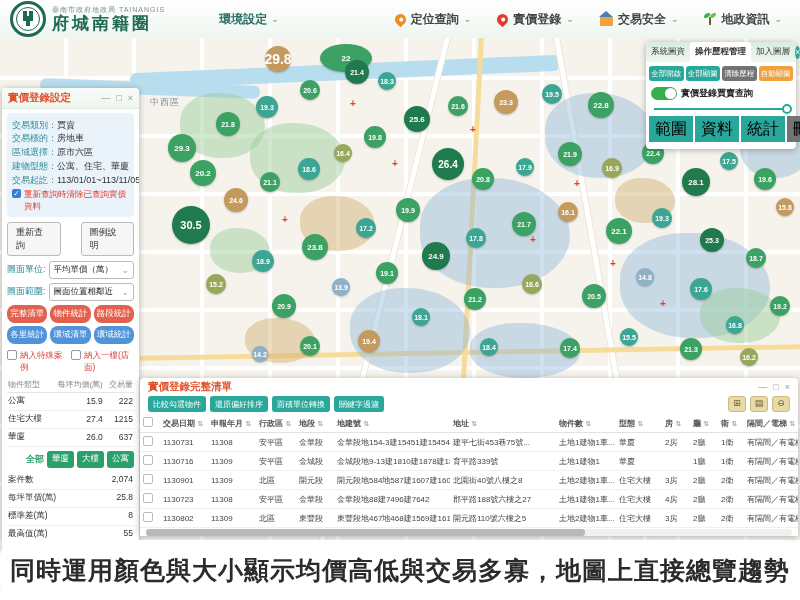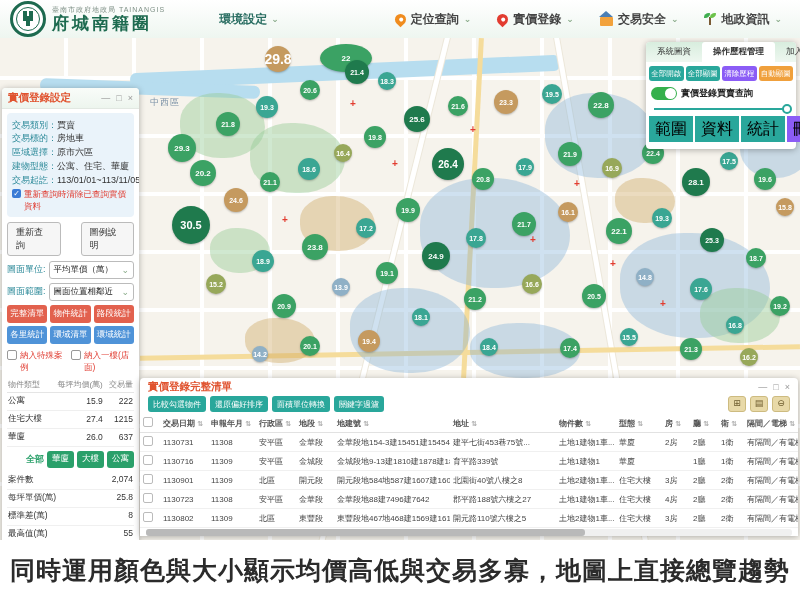--- a/index.html
+++ b/index.html
@@ -64,47 +64,47 @@
   .cbox{width:9px;height:9px;border-radius:2px;background:#2f7ld;flex:none;}
   .cbox.on{background:#3a7bd5;color:#fff;font-size:8px;line-height:9px;text-align:center;}
   .cbox.off{background:#fff;border:1px solid #999;width:8px;height:8px;}
   .chk .red{color:#e03c31;font-size:8.5px;}
   .btnrow{display:flex;gap:20px;justify-content:center;margin:5px 0;}
   .gbtn{background:#f6f6f6;border:1px solid #bbb;border-radius:3px;padding:3px 8px;font-size:9px;color:#333;cursor:pointer;}
   .selrow{display:flex;align-items:center;gap:3px;margin:4px 0;}
   .selrow .lbl{color:#2e8b9a;font-size:9px;white-space:nowrap;}
   .selbox{flex:1;border:1px solid #bbb;border-radius:3px;background:#fff;padding:2px 4px;display:flex;justify-content:space-between;align-items:center;font-size:8.5px;color:#222;cursor:pointer;}
   .trio{display:flex;gap:3px;margin:3px 0;}
-  .trio .tbtn{flex:1;text-align:center;border-radius:3px;color:#fff;padding:3px 0;font-size:8.5px;cursor:pointer;white-space:nowrap;}
+  .trio .tbtn{flex:1;text-align:center;border-radius:8px;color:#fff;padding:3px 0;font-size:8.5px;cursor:pointer;white-space:nowrap;}
   .tbtn.red{background:#e2614e;}
   .tbtn.blue{background:#4f93d8;}
   .chkline{display:flex;gap:6px;margin:3px 0;align-items:center;}
   .typetbl{width:100%;border-collapse:collapse;margin-top:2px;}
   .typetbl th{font-weight:normal;color:#888;font-size:8px;text-align:right;padding:2px 1px;border-bottom:1px solid #e5e5e5;}
   .typetbl th:first-child{text-align:left;}
   .typetbl td{font-size:8.5px;color:#333;text-align:right;padding:2.5px 1px;border-bottom:1px solid #efefef;}
   .typetbl td:first-child{text-align:left;}
   .tabsrow{display:flex;align-items:center;gap:3px;margin:4px 0;justify-content:flex-end;}
   .tab-all{color:#2aa06a;font-weight:bold;font-size:9px;cursor:pointer;}
   .greenbtn{background:#2aa06a;color:#fff;border-radius:3px;padding:2.5px 5px;font-size:8.5px;cursor:pointer;}
   .statrow{display:flex;justify-content:space-between;padding:2.5px 1px;border-bottom:1px solid #f0f0f0;font-size:8.5px;color:#333;}
   .volrow{display:flex;align-items:center;gap:3px;margin:5px 0 2px;}
   .voltitle{font-weight:bold;color:#222;font-size:9px;white-space:nowrap;}
   .tealbtn{background:#29a79b;color:#fff;border-radius:3px;padding:2px 4px;font-size:7.5px;cursor:pointer;white-space:nowrap;}
 
   
   .rp{right:4px;top:42px;width:150px;padding-bottom:5px;}
   .rp-tabs{display:flex;align-items:center;background:linear-gradient(#d8edde,#eef7f0);border-radius:4px 4px 0 0;font-size:8.5px;}
-  .rp-tab{padding:4px 11px;color:#333;cursor:pointer;white-space:nowrap;}
+  .rp-tab{padding:4px 5px;color:#333;cursor:pointer;white-space:nowrap;}
   .rp-tab.active{background:#fff;font-weight:bold;border-radius:3px 3px 0 0;}
   .rp-x{margin-left:auto;margin-right:3px;width:13px;height:13px;border-radius:50%;background:#29a79b;color:#fff;font-size:9px;line-height:13px;text-align:center;cursor:pointer;}
   .rp-btns{display:flex;gap:2px;padding:4px 3px 2px;}
   .rp-btns .sb{flex:1;text-align:center;color:#fff;border-radius:3px;padding:2.5px 0;font-size:7.5px;cursor:pointer;white-space:nowrap;}
   .sb.teal{background:#29a79b;}
-  .sb.red{background:#8b5cf6;}
+  .sb.red{background:#737373;}
   .sb.orange{background:#f0a03c;}
   .togglerow{display:flex;align-items:center;gap:4px;padding:4px 5px 2px;}
   .switch{width:26px;height:13px;border-radius:7px;background:#35b04c;position:relative;flex:none;cursor:pointer;}
   .switch:after{content:"";position:absolute;right:1px;top:1px;width:11px;height:11px;border-radius:50%;background:#fff;}
   .toglbl{font-size:9px;font-weight:bold;color:#222;white-space:nowrap;}
   .slider{margin:6px 8px 4px;height:2px;background:#29a79b;position:relative;cursor:pointer;}
   .slider .knob{position:absolute;right:-4px;top:-4px;width:10px;height:10px;border-radius:50%;background:#fff;border:2px solid #29a79b;box-sizing:border-box;}
   .rp-row2{display:flex;gap:2px;padding:2px 3px;}
   .rp-row2 .sb{flex:none;padding:2.5px 6px;}
 
@@ -118,21 +118,21 @@
   .tanbtn{width:16px;height:14px;background:#e8d9a8;border:1px solid #cdbb80;border-radius:3px;font-size:9px;line-height:13px;text-align:center;color:#6d5c2e;cursor:pointer;}
   .btable{width:100%;border-collapse:collapse;table-layout:fixed;}
   .btable th{font-size:8px;color:#555;font-weight:bold;text-align:left;padding:3px 3px;border-bottom:1px solid #e2e2e2;white-space:nowrap;overflow:hidden;}
   .btable td{font-size:8px;color:#444;padding:3px 3px;border-bottom:1px solid #f0f0f0;white-space:nowrap;overflow:hidden;}
   .sort{color:#aaa;font-size:7px;}
   .rowchk{width:8px;height:8px;border:1px solid #bbb;border-radius:2px;display:inline-block;}
   .hscroll{height:7px;background:#f0f0f0;margin:1px 6px;border-radius:3px;position:relative;}
   .hscroll .thumb{position:absolute;left:0;top:0;height:7px;width:68%;background:#b9b9b9;border-radius:3px;cursor:pointer;}
 
   
-  .caption{position:absolute;left:0;top:540px;width:800px;height:60px;background:#fff;display:flex;align-items:center;justify-content:center;z-index:50;}
+  .caption{position:absolute;left:0;top:540px;width:800px;height:60px;background:#fff;display:flex;align-items:center;justify-content:center;z-index:50;border-radius:17px;}
   .caption div{font-size:25px;color:#2b2b2b;font-weight:600;letter-spacing:1px;}
 
   
   .chartwrap{margin-top:2px;}
 </style>
 </head>
 <body>
 
 <div class="page">
 

